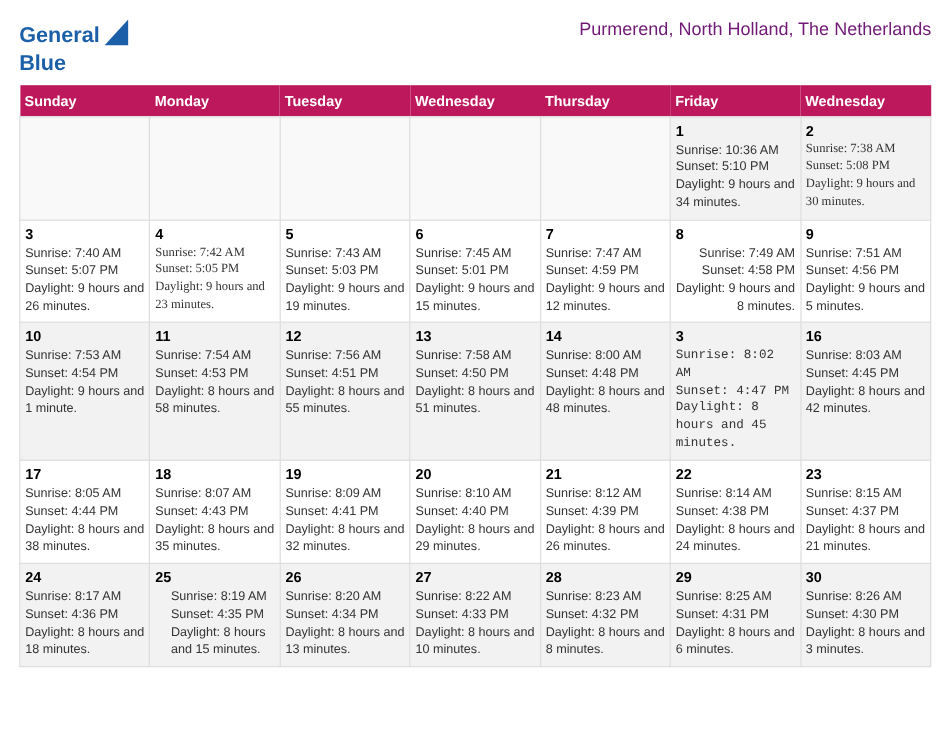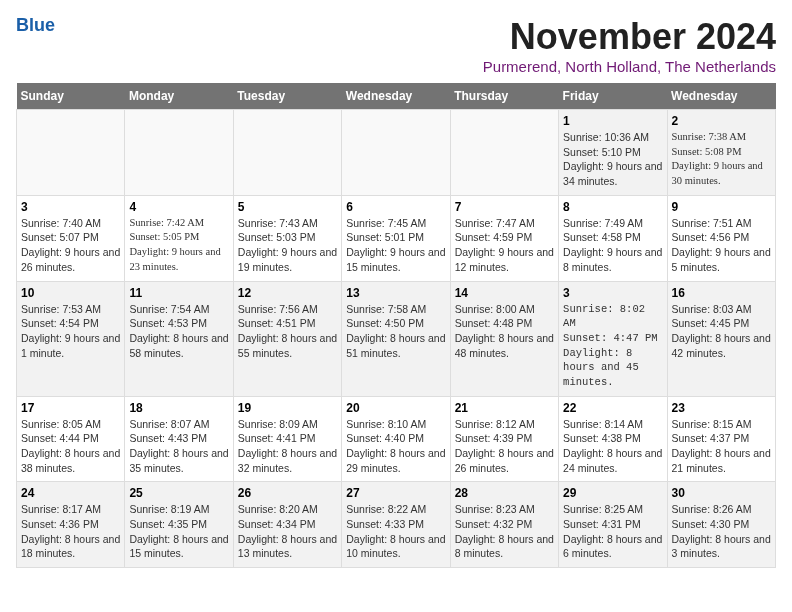--- a/index.html
+++ b/index.html
@@ -38,21 +38,21 @@
     .location {
       font-size: 15px;
       color: #701a75;
     }
     table {
       width: 100%;
       border-collapse: collapse;
       font-size: 11px;
     }
     thead th {
-      background: #737373;
+      background: #be185d;
       color: #fff;
       padding: 6px 4px;
       text-align: left;
       font-size: 12px;
       font-weight: bold;
     }
     tbody tr {
       vertical-align: top;
     }
     tbody tr:nth-child(odd) {
@@ -81,27 +81,36 @@
     .empty-cell {
       background: #f9f9f9;
     }
   </style>
 </head>
 <body>
 
 <div class="header-area">
   <div class="logo">
     <div style="display:flex;flex-direction:column;align-items:flex-start;">
+      <div style="display:flex;align-items:center;">
+        <span class="logo-text">
+          <span class="blue">General</span>
+        </span>
+        <div style="display:inline-block;margin-left:4px;">
+          <svg width="20" height="22" viewBox="0 0 20 22">
+            <polygon points="0,22 20,22 20,0" fill="#1a5fa8"></polygon>
+          </svg>
+        </div>
+      </div>
       <span class="logo-text">
         <span class="blue">Blue</span>
       </span>
     </div>
   </div>
   <div class="title-area">
-    <div class="month-title">November 2024</div>
     <div class="location">Purmerend, North Holland, The Netherlands</div>
   </div>
 </div>
 
 <table>
   <thead>
     <tr>
     <th>Sunday</th>
         <th>Monday</th>
         <th>Tuesday</th>
@@ -157,21 +166,21 @@
 Daylight: 9 hours and 15 minutes.</div>
         </td>
         <td>
           <span class="day-num">7</span>
           <div class="day-info" style="white-space: pre-line;">Sunrise: 7:47 AM
 Sunset: 4:59 PM
 Daylight: 9 hours and 12 minutes.</div>
         </td>
         <td>
           <span class="day-num">8</span>
-          <div class="day-info" style="white-space: pre-line;">Sunrise: 7:49 AM
+          <div class="day-info" style="white-space: pre-line; text-align: right;">Sunrise: 7:49 AM
 Sunset: 4:58 PM
 Daylight: 9 hours and 8 minutes.</div>
         </td>
         <td>
           <span class="day-num">9</span>
           <div class="day-info" style="white-space: pre-line;">Sunrise: 7:51 AM
 Sunset: 4:56 PM
 Daylight: 9 hours and 5 minutes.</div>
         </td>
       </tr>
@@ -265,21 +274,21 @@
       </tr>
       <tr>
         <td>
           <span class="day-num">24</span>
           <div class="day-info" style="white-space: pre-line;">Sunrise: 8:17 AM
 Sunset: 4:36 PM
 Daylight: 8 hours and 18 minutes.</div>
         </td>
         <td>
           <span class="day-num">25</span>
-          <div class="day-info" style="white-space: pre-line;">Sunrise: 8:19 AM
+          <div class="day-info" style="white-space: pre-line; margin-left: 13px;">Sunrise: 8:19 AM
 Sunset: 4:35 PM
 Daylight: 8 hours and 15 minutes.</div>
         </td>
         <td>
           <span class="day-num">26</span>
           <div class="day-info" style="white-space: pre-line;">Sunrise: 8:20 AM
 Sunset: 4:34 PM
 Daylight: 8 hours and 13 minutes.</div>
         </td>
         <td>

